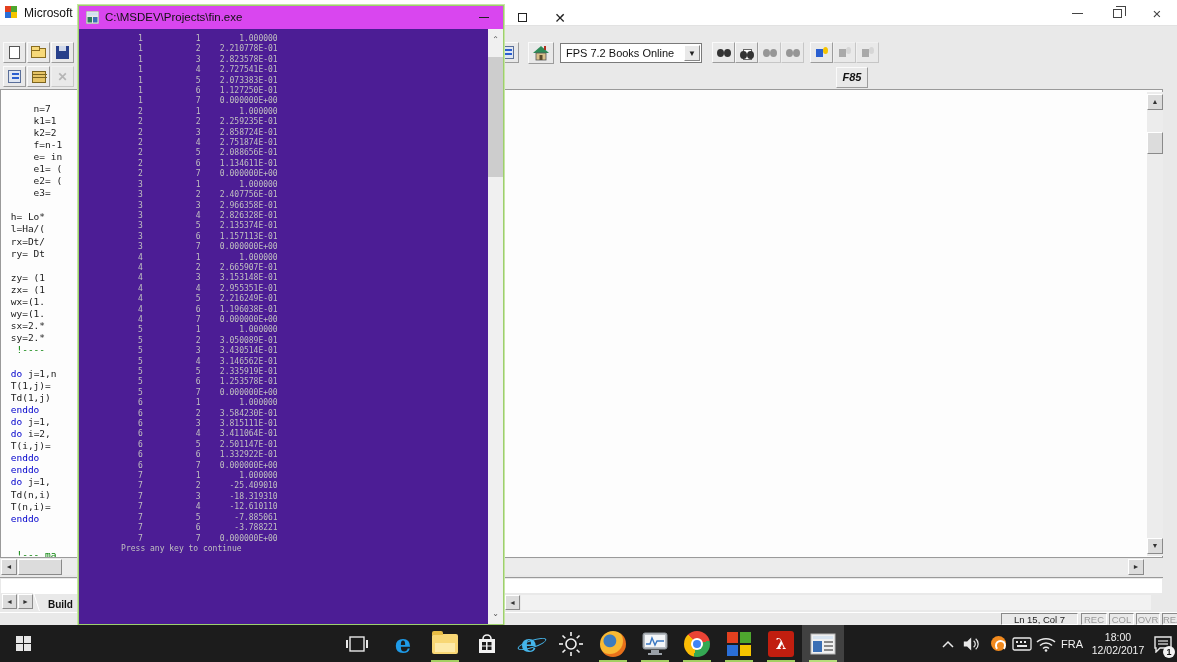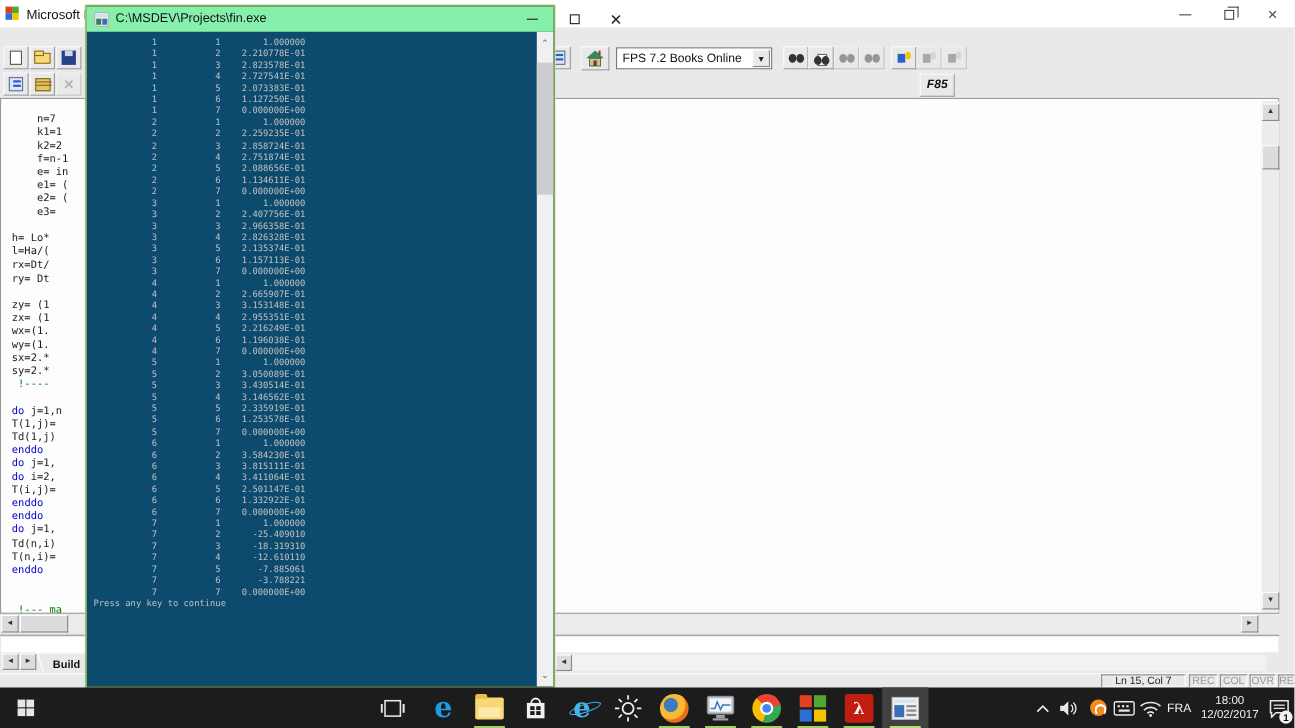--- a/index.html
+++ b/index.html
@@ -71,27 +71,27 @@
   .tabnav{top:16px;width:15px;height:15px;background:#dcdcdc;border:1px solid;border-color:#fff #8a8a8a #8a8a8a #fff;font-size:7px;color:#333;text-align:center;line-height:13px;}
   .build-tab{left:36px;top:15px;height:18px;padding:0 10px;background:#e9e9e9;border:1px solid #8a8a8a;border-top-color:#fff;border-left-color:#fff;border-bottom:none;transform:skewX(18deg);}
   .build-tab span{display:inline-block;transform:skewX(-18deg);font-size:10px;font-weight:bold;color:#111;line-height:16px;}
   
   .statusbar{left:0;top:612px;width:1177px;height:13px;background:#e9e9e9;border-top:1px solid #fff;font-size:10px;color:#222;}
   .panel{top:0px;height:12px;border:1px solid;border-color:#8a8a8a #fff #fff #8a8a8a;font-size:9.5px;line-height:11px;text-align:center;color:#222;}
   .panel.dim{color:#9a9a9a;}
 
   
   .console{left:78px;top:5px;width:426px;height:620px;background:#000;border:1px solid #9dcf6d;box-shadow:0 0 0 1px #c6e6a4;}
-  .con-titlebar{left:0;top:0;width:424px;height:23px;background:#86efac;}
+  .con-titlebar{left:0;top:0;width:424px;height:23px;background:#d946ef;}
   .con-title{left:26px;top:5px;font-size:11.5px;color:#111;white-space:nowrap;}
   .con-btn{top:0;width:30px;height:23px;display:flex;align-items:center;justify-content:center;color:#222;}
   .con-min{width:10px;height:1px;background:#222;}
   .con-max{width:9px;height:9px;border:1px solid #222;}
   .con-x{font-size:14px;line-height:1;color:#222;}
-  .con-body{left:0;top:23px;width:424px;height:595px;background:#0c4a6e;overflow:hidden;}
+  .con-body{left:0;top:23px;width:424px;height:595px;background:#4c1d95;overflow:hidden;text-align:center;}
   .con-pre{left:6px;top:5px;font-family:"DejaVu Sans Mono",monospace;font-size:8px;line-height:10.4px;color:#c0c0c0;white-space:pre;}
   .con-scroll{left:409px;top:23px;width:15px;height:595px;background:#f0f0f0;}
   .con-arrow{width:15px;height:15px;font-size:8px;color:#555;text-align:center;line-height:15px;}
   .con-thumb{left:0px;top:28px;width:15px;height:120px;background:#cdcdcd;}
 
   
   .taskbar{left:0;top:625px;width:1177px;height:37px;background:#1c1c1c;}
   .start{left:0;top:0;width:46px;height:37px;display:flex;align-items:center;justify-content:center;}
   .win-logo{width:15px;height:15px;display:grid;grid-template-columns:7px 7px;grid-template-rows:7px 7px;gap:1px;}
   .win-logo i{background:#e6e6e6;}

